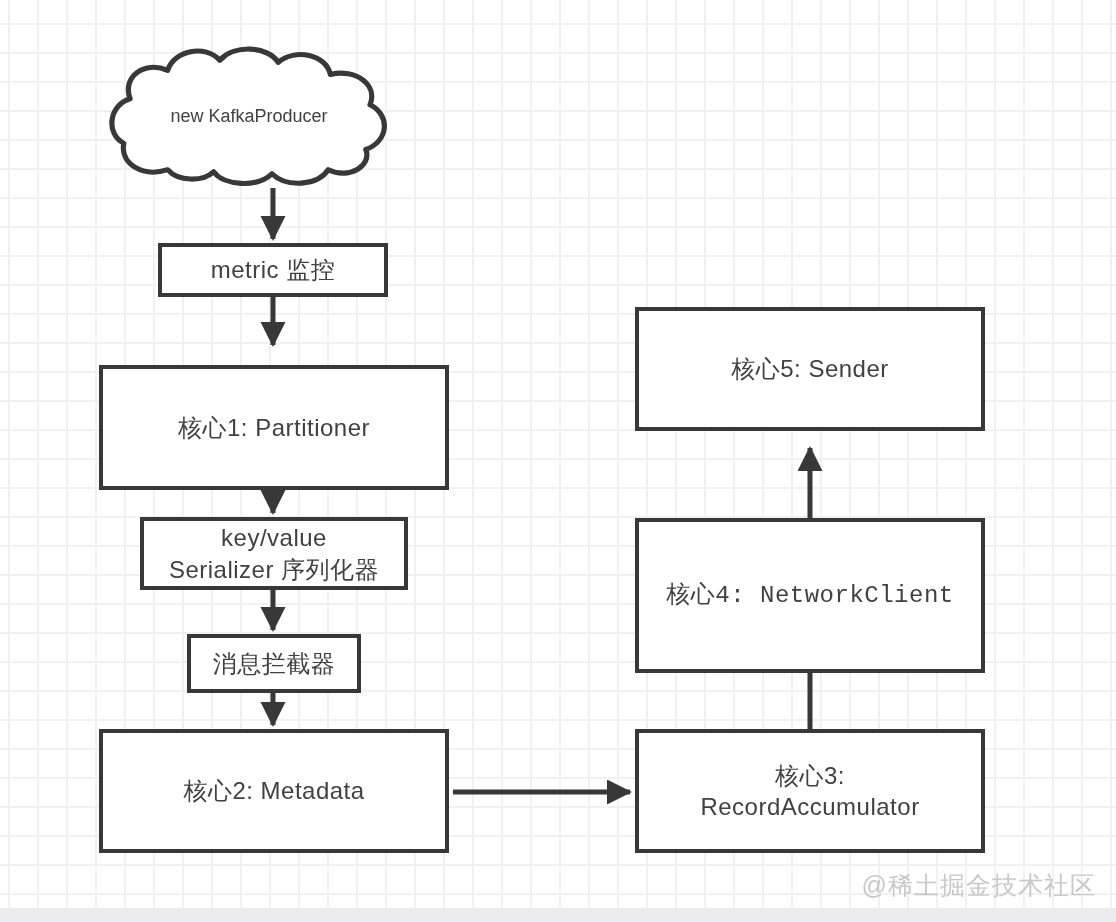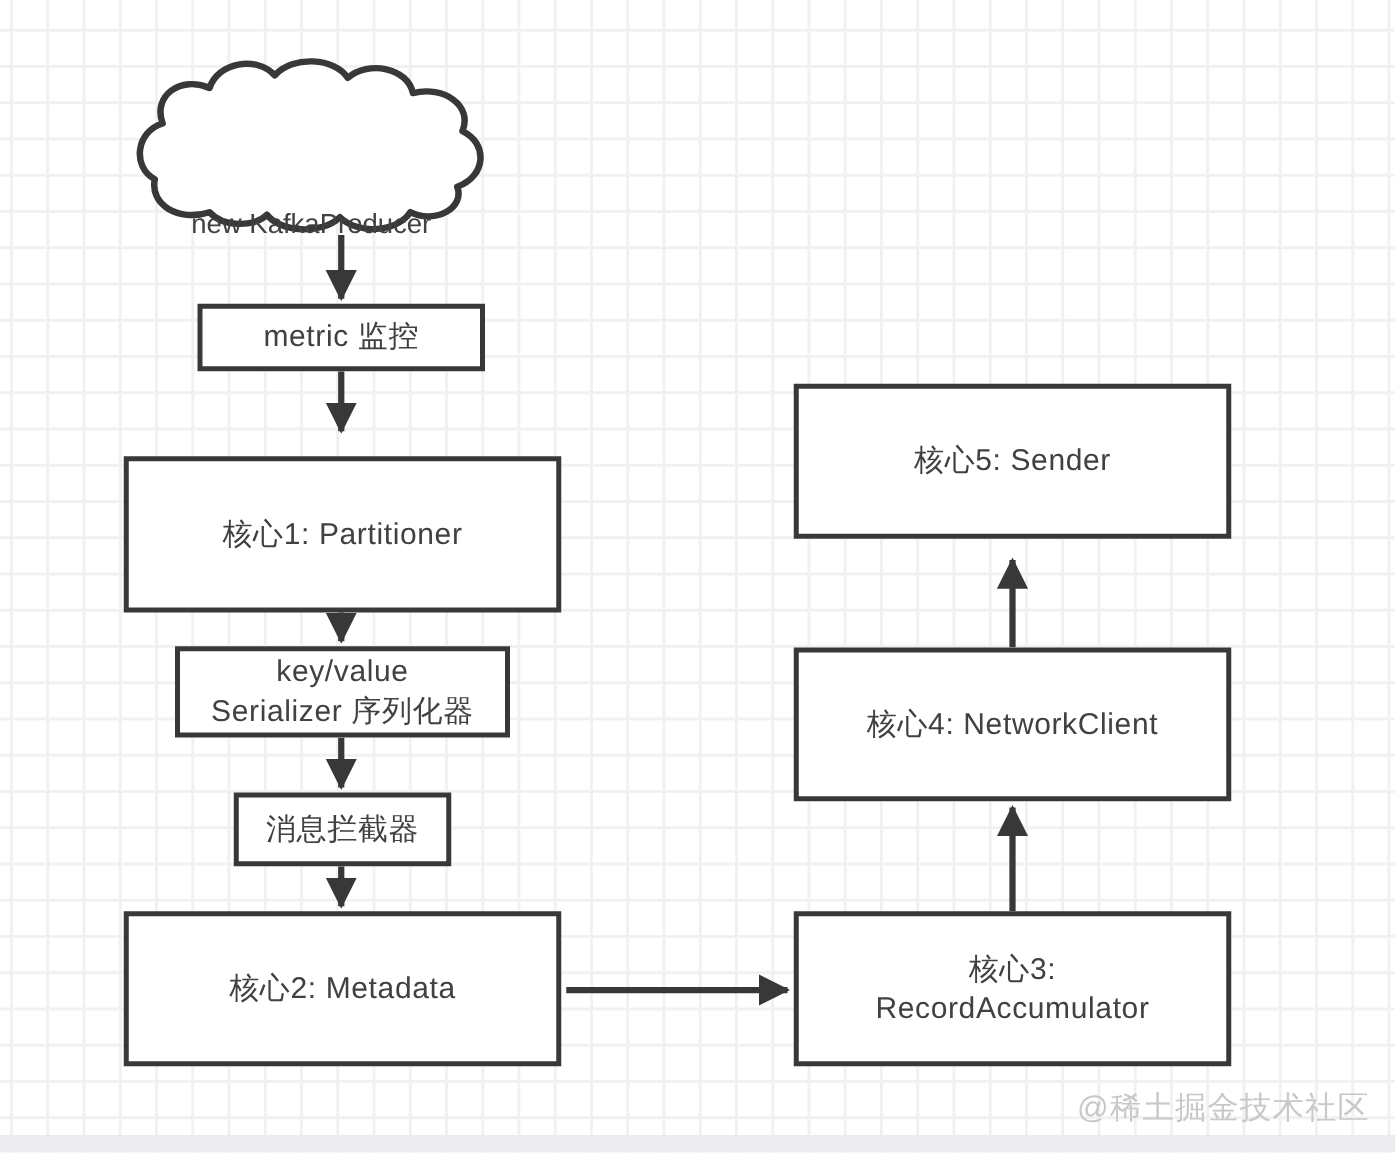--- a/index.html
+++ b/index.html
@@ -42,35 +42,35 @@
     line-height: 1.3;
     letter-spacing: 0.5px;
   }
   .node span { display: block; }
   #node-metric      { left: 158px; top: 243px; width: 230px; height: 54px; align-items: center; }
   #node-core1       { left:  99px; top: 349px; width: 350px; height: 125px; margin-top: 16px; }
   #node-serializer  { left: 140px; top: 517px; width: 268px; height: 73px; }
   #node-interceptor { left: 187px; top: 634px; width: 174px; height: 59px; text-align: right; }
   #node-core2       { left:  99px; top: 729px; width: 350px; height: 124px; }
   #node-core3       { left: 635px; top: 729px; width: 350px; height: 124px; }
-  #node-core4       { left: 635px; top: 518px; width: 350px; height: 123px; }
+  #node-core4       { left: 635px; top: 518px; width: 350px; height: 155px; font-family: Liberation Mono, monospace; }
   #node-core5       { left: 635px; top: 307px; width: 350px; height: 124px; }
 
   #node-cloud {
     position: absolute;
     left: 103px;
     top: 40px;
     width: 292px;
     height: 152px;
     display: flex;
-    align-items: flex-end;
+    align-items: center;
     justify-content: center;
     text-align: center;
     color: #414141;
-    font-size: 22px;
+    font-size: 18px;
   }
   #node-cloud svg {
     position: absolute;
     left: 0; top: 0;
     width: 292px;
     height: 152px;
   }
   #node-cloud .cloud-label {
     position: relative;
     z-index: 1;

